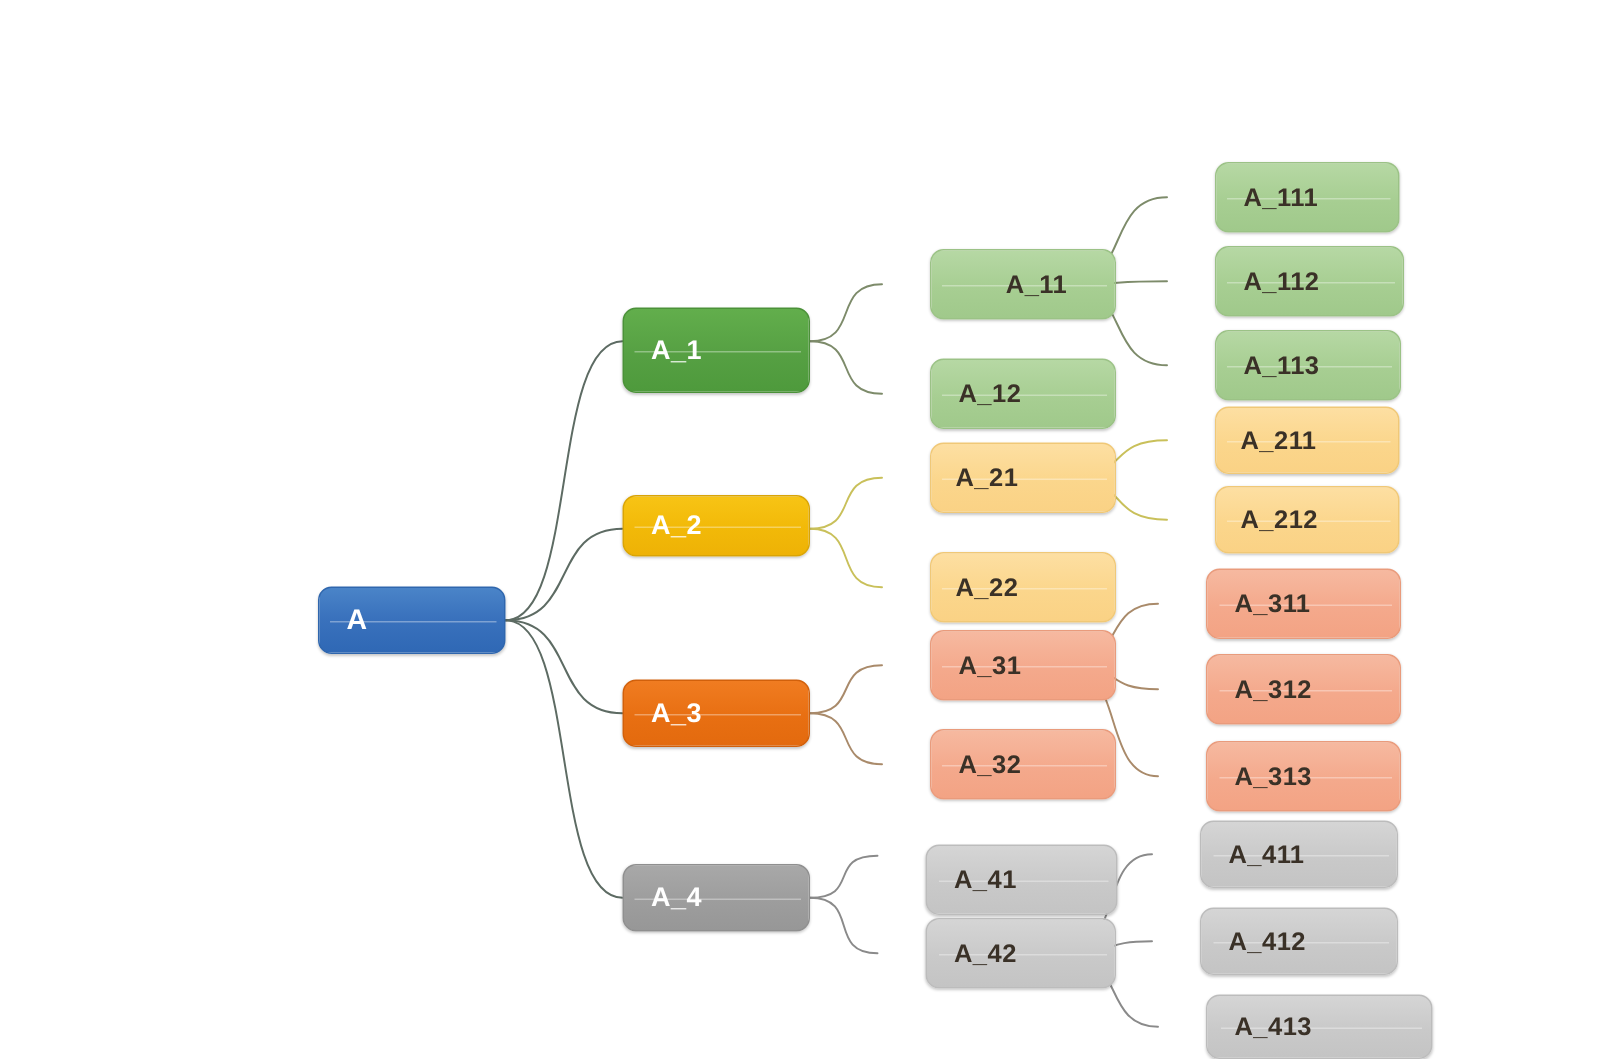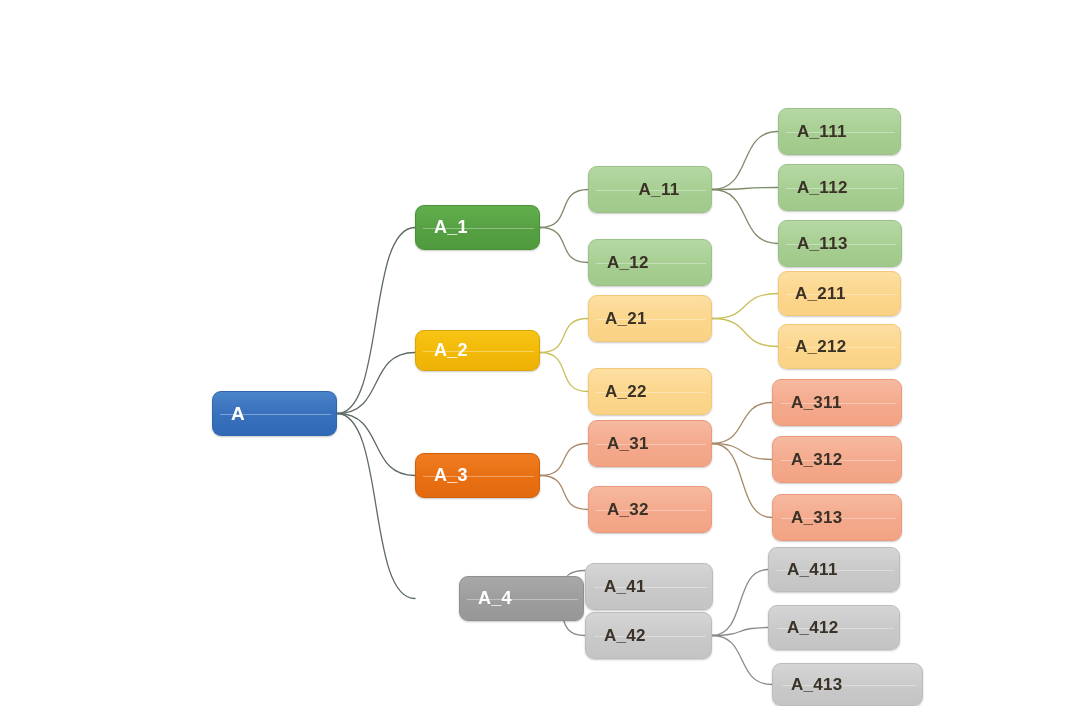--- a/index.html
+++ b/index.html
@@ -60,20 +60,21 @@
     font-size: 18px;
   }
   .lvl1.green  { background: linear-gradient(180deg, #62ae4c 0%, #56a043 55%, #4e9a3c 100%); border: 1px solid #4b9139; }
   .lvl1.yellow { background: linear-gradient(180deg, #f7c415 0%, #f2b908 55%, #eeb206 100%); border: 1px solid #d9a406; }
   .lvl1.orange { background: linear-gradient(180deg, #f07c21 0%, #e86f12 55%, #e36a0e 100%); border: 1px solid #d1600b; }
   .lvl1.gray   { background: linear-gradient(180deg, #a8a8a8 0%, #9d9d9d 55%, #979797 100%); border: 1px solid #8f8f8f; }
   
   .lvl2, .lvl3 {
     color: #1e1e1e;
     font-size: 17px;
+    margin-left: 32px;
   }
   .lvl2.green,  .lvl3.green  { background: linear-gradient(180deg, #b6d8a4 0%, #a7ce92 55%, #a0c98b 100%); border: 1px solid #9bc286; }
   .lvl2.yellow, .lvl3.yellow { background: linear-gradient(180deg, #fddfa2 0%, #fbd68c 55%, #fad285 100%); border: 1px solid #f0c877; padding-left: 16px; }
   .lvl2.salmon, .lvl3.salmon { background: linear-gradient(180deg, #f6b9a0 0%, #f4a98c 55%, #f3a384 100%); border: 1px solid #e99b7c; }
   .lvl2.gray,   .lvl3.gray   { background: linear-gradient(180deg, #d5d5d5 0%, #c9c9c9 55%, #c4c4c4 100%); border: 1px solid #bcbcbc; }
   .node.dim .label { color: #3a3127; font-weight: bold; }
 </style>
 </head>
 <body>
 
@@ -100,30 +101,30 @@
       <path d="M 712 443.5 C 749.2 443.5, 734.8 459.5, 772 459.5" fill="none" stroke="#a98a6a" stroke-width="1.3" stroke-linecap="round"></path>
       <path d="M 712 443.5 C 749.2 443.5, 734.8 517.5, 772 517.5" fill="none" stroke="#a98a6a" stroke-width="1.3" stroke-linecap="round"></path>
       <path d="M 712 635.5 C 746.72 635.5, 733.28 569.5, 768 569.5" fill="none" stroke="#8a8a8a" stroke-width="1.3" stroke-linecap="round"></path>
       <path d="M 712 635.5 C 746.72 635.5, 733.28 627.5, 768 627.5" fill="none" stroke="#8a8a8a" stroke-width="1.3" stroke-linecap="round"></path>
       <path d="M 712 635.5 C 749.2 635.5, 734.8 684.5, 772 684.5" fill="none" stroke="#8a8a8a" stroke-width="1.3" stroke-linecap="round"></path>
     </svg>
   <div id="nodes-layer">
       <div class="node lvl0 root" style="left: 212px; top: 391px; width: 125px; height: 45px;">
         <span class="label">A</span>
       </div>
-      <div class="node lvl1 green" style="left: 415px; top: 205px; width: 125px; height: 45px; align-items: center;">
+      <div class="node lvl1 green" style="left: 415px; top: 205px; width: 125px; height: 57px; align-items: center;">
         <span class="label">A_1</span>
       </div>
       <div class="node lvl1 yellow" style="left: 415px; top: 330px; width: 125px; height: 41px;">
         <span class="label">A_2</span>
       </div>
       <div class="node lvl1 orange" style="left: 415px; top: 453px; width: 125px; height: 45px;">
         <span class="label">A_3</span>
       </div>
-      <div class="node lvl1 gray" style="left: 415px; top: 576px; width: 125px; height: 45px; margin-left: 44px;">
+      <div class="node lvl1 gray" style="left: 415px; top: 576px; width: 125px; height: 45px;">
         <span class="label">A_4</span>
       </div>
       <div class="node lvl2 green dim" style="left: 588px; top: 166px; width: 124px; height: 47px; justify-content: center;">
         <span class="label">A_11</span>
       </div>
       <div class="node lvl2 green dim" style="left: 588px; top: 239px; width: 124px; height: 47px;">
         <span class="label">A_12</span>
       </div>
       <div class="node lvl2 yellow dim" style="left: 588px; top: 295px; width: 124px; height: 47px;">
         <span class="label">A_21</span>

